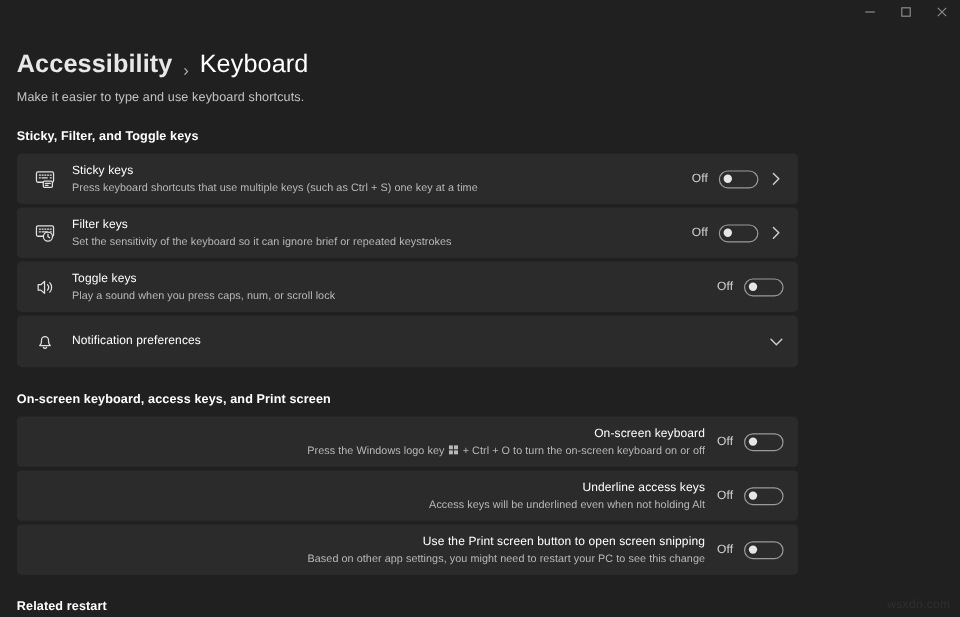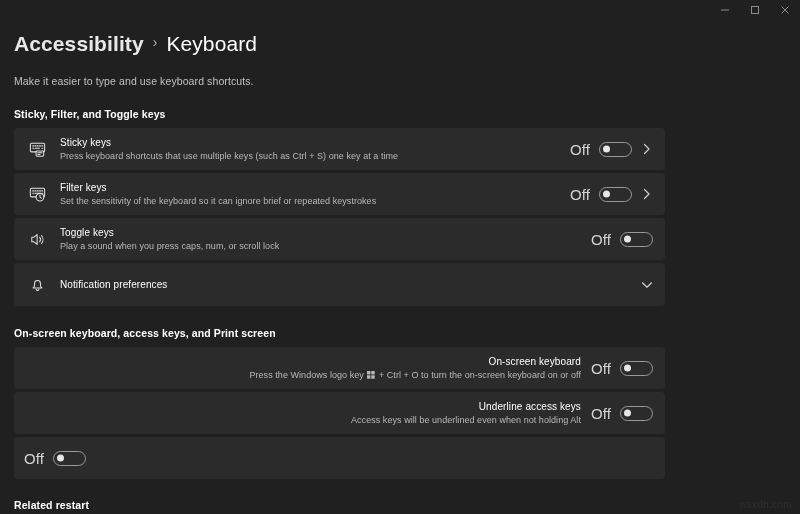--- a/index.html
+++ b/index.html
@@ -44,21 +44,21 @@
   .content {
     padding: 0 0 0 0;
     position: relative;
   }
 
   .page-head {
     padding: 0 0 0 14px;
   }
   .breadcrumb {
     display: flex;
-    align-items: flex-start;
+    align-items: flex-end;
     gap: 9px;
     margin-top: 2px;
     height: 34px;
   }
   .crumb-root {
     font-size: 21px;
     font-weight: 600;
     color: #e8e8e8;
     letter-spacing: 0.1px;
   }
@@ -144,21 +144,21 @@
   }
   .winkey svg { display: block; }
 
   .card-right {
     display: flex;
     align-items: center;
     gap: 9px;
     padding-left: 10px;
   }
   .state-label {
-    font-size: 15px;
+    font-size: 10px;
     color: #d4d4d4;
     letter-spacing: 0.1px;
     text-align: center;
   }
 
   
   .switch {
     width: 33px;
     height: 15px;
     border-radius: 8px;
@@ -384,20 +384,24 @@
         </div>
         <div class="card-right">
           <span class="state-label">Off</span>
           <div class="switch">
               <span class="knob"></span>
             </div>
         </div>
       </div>
 
       <div class="card noicon">
+        <div class="card-text">
+          <div class="card-title">Use the Print screen button to open screen snipping</div>
+          <div class="card-desc">Based on other app settings, you might need to restart your PC to see this change</div>
+        </div>
         <div class="card-right">
           <span class="state-label">Off</span>
           <div class="switch">
               <span class="knob"></span>
             </div>
         </div>
       </div>
 
     </div>
   </div>

